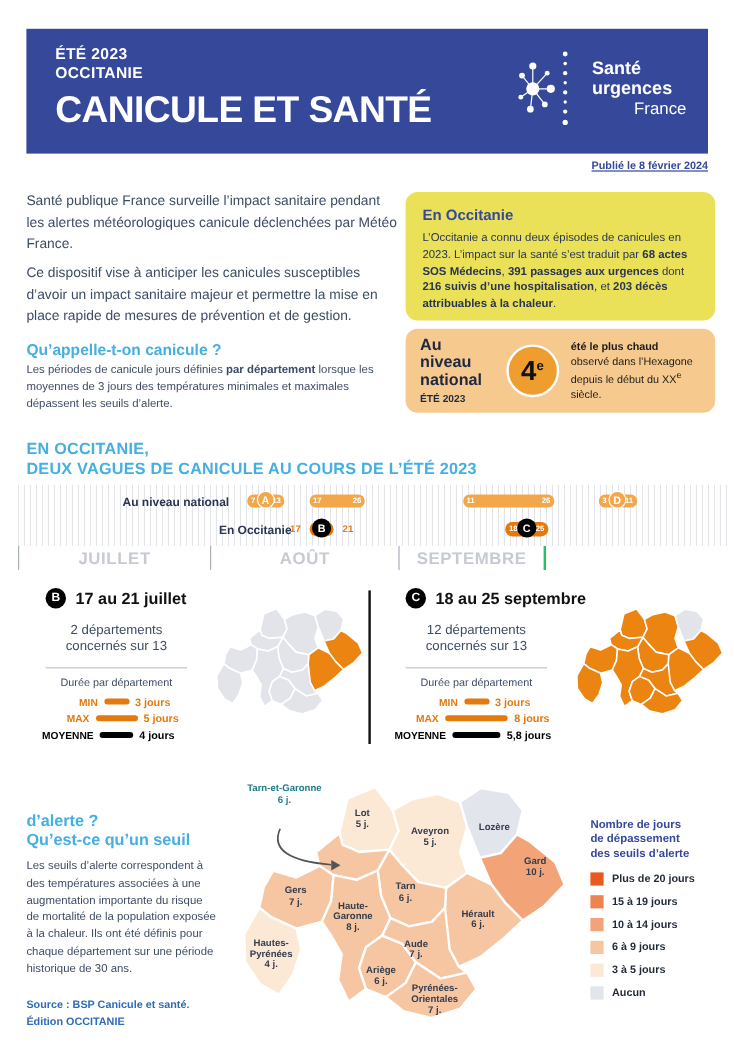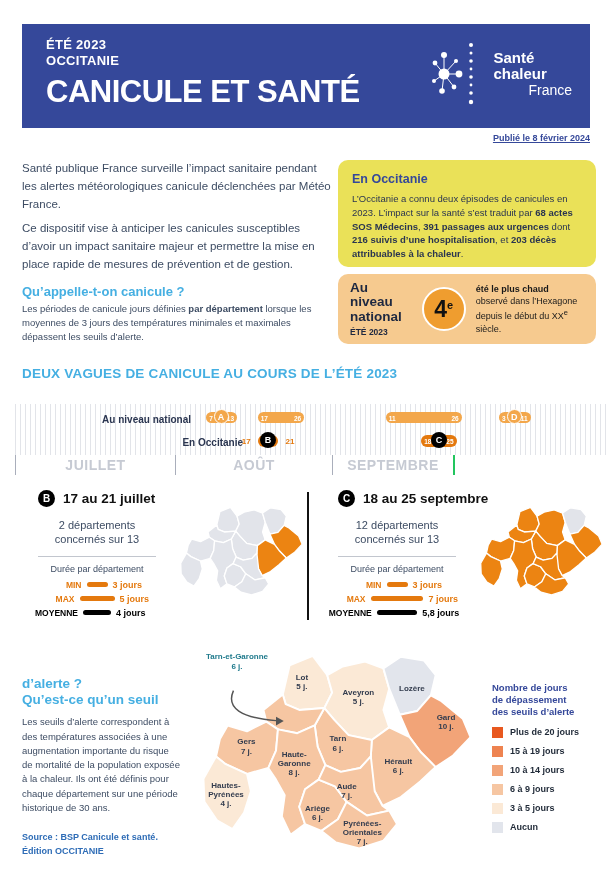--- a/index.html
+++ b/index.html
@@ -141,21 +141,21 @@
             <circle cx="42" cy="21" r="1.8"></circle>
           <circle cx="42" cy="29" r="1.4"></circle>
             <circle cx="42" cy="37" r="1.8"></circle>
             <circle cx="42" cy="45" r="1.4"></circle>
           <circle cx="42" cy="53" r="1.8"></circle>
             <circle cx="42" cy="62" r="2.2"></circle>
         </g>
       </svg>
       <div class="logo-words">
         <div>Santé</div>
-        <div>chaleur</div>
+        <div>urgences</div>
         <div class="light">France</div>
       </div>
     </div>
   </div>
 
   <div class="published">Publié le 8 février 2024</div>
 
   <div class="intro">
     <p>Santé publique France surveille l’impact sanitaire pendant les alertes météorologiques canicule déclenchées par Météo France.</p>
     <p>Ce dispositif vise à anticiper les canicules susceptibles d’avoir un impact sanitaire majeur et permettre la mise en place rapide de mesures de prévention et de gestion.</p>
@@ -178,20 +178,21 @@
       <span>4</span>
         <sup>e</sup>
     </div>
     <div class="nat-fact">
       <div class="b1">été le plus chaud</div>
       <div><span>observé dans l’Hexagone depuis le début du XX</span><sup>e</sup><span> siècle.</span></div>
     </div>
   </div>
 
   <div class="tl-heading blue-h">
+    <div>EN OCCITANIE,</div>
     <div>DEUX VAGUES DE CANICULE AU COURS DE L’ÉTÉ 2023</div>
   </div>
 
   <div class="tl-band" id="tl-bars">
     <div class="tl-row-label" style="left:56px; top:10px;">Au niveau national</div>
     <div class="tl-row-label" style="left:108px; top:33px;">En Occitanie</div>
   <div class="tl-bar national" style="left: 191.129px; top: 8px; width: 30.9677px;">
         <span class="bar-num start">7</span>
         <span class="bar-num end">13</span>
       </div>
@@ -287,21 +288,21 @@
       <div class="ep-duration">Durée par département</div>
       <div class="stats">
           <div class="stat-row st-orange">
             <span class="stat-label">MIN</span>
             <span class="stat-bar" style="width: 21px;"></span>
             <span class="stat-value">3 jours</span>
           </div>
           <div class="stat-row st-orange">
             <span class="stat-label">MAX</span>
             <span class="stat-bar" style="width: 56px;"></span>
-            <span class="stat-value">7 jours</span>
+            <span class="stat-value">8 jours</span>
           </div>
           <div class="stat-row st-black">
             <span class="stat-label">MOYENNE</span>
             <span class="stat-bar" style="width: 40.6px;"></span>
             <span class="stat-value">5,8 jours</span>
           </div>
         </div>
     </div>
     <svg class="mini-map" viewBox="0 0 300 215">
         <polygon points="95,46 102,16 126,6 141,26 146,44 138,60 112,62 98,56" fill="#EC8412" stroke="#fff" stroke-width="3" stroke-linejoin="round"></polygon>

